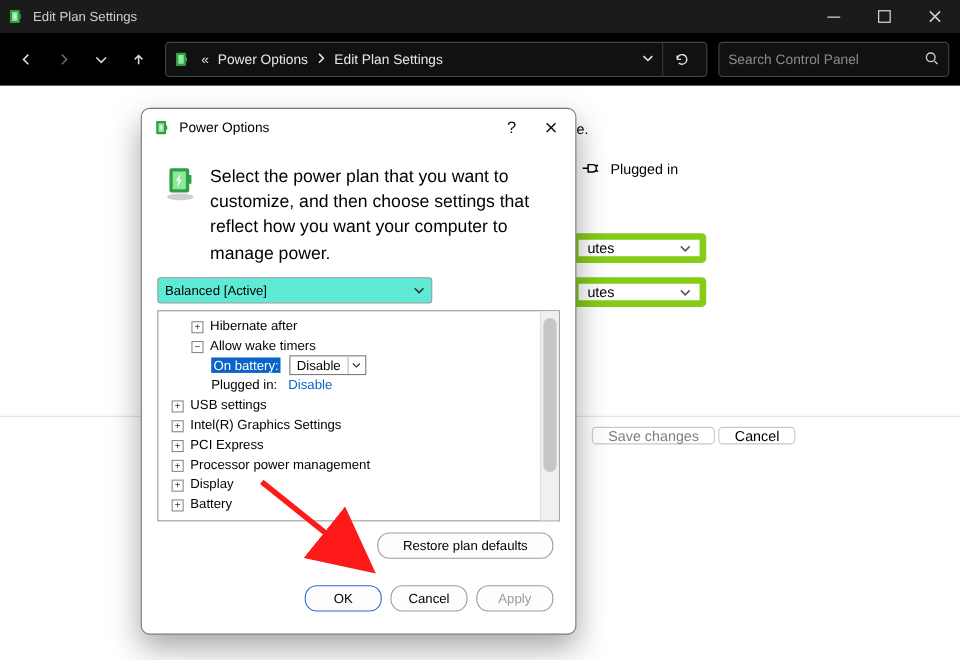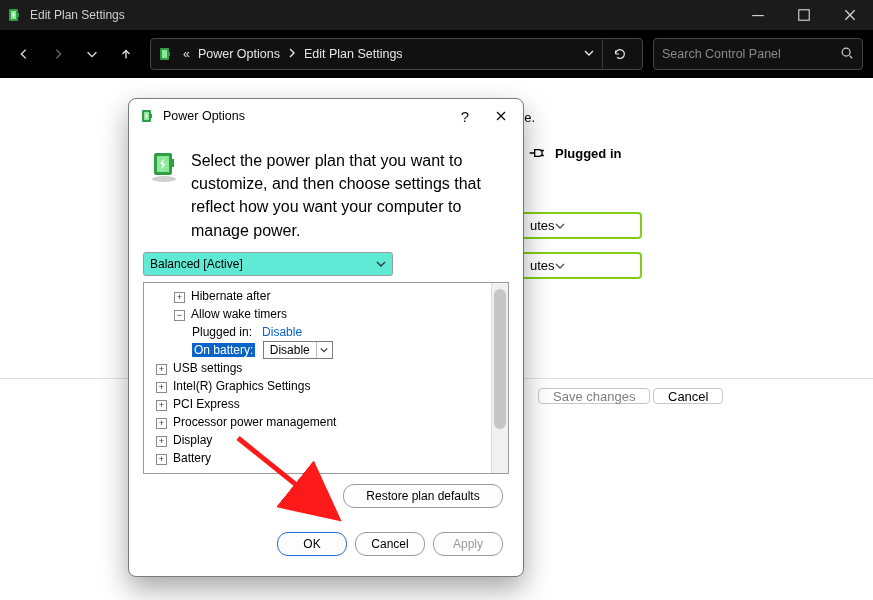--- a/index.html
+++ b/index.html
@@ -22,23 +22,23 @@
   .addr-spacer { flex:1; }
   .refresh { width:34px; height:32px; display:flex; align-items:center; justify-content:center; color:#e6e6e6; border-left:1px solid #3a3a3a; }
   .search { width:210px; height:32px; background:#111; border:1px solid #444; border-radius:4px; display:flex; align-items:center; padding:0 8px; color:#9a9a9a; font-size:12.5px; }
   .search input { flex:1; background:transparent; border:none; outline:none; color:#e6e6e6; font-size:12.5px; }
   .search input::placeholder { color:#8a8a8a; }
   .search .mag { margin-left:6px; color:#cfcfcf; }
 
   .page { background:#fff; position:absolute; top:78px; left:0; right:0; bottom:0; }
   .page-content { position:relative; height:100%; padding:26px 200px 0 200px; }
   .bg-truncated { position:absolute; right:338px; top:32px; font-size:13px; color:#000; }
-  .bg-label { position:absolute; left:555px; top:68px; font-size:13px; color:#000;font-weight:bold; }
+  .bg-label { position:absolute; left:555px; top:68px; font-size:13px; color:#000; }
   .bg-plug { position:absolute; left:528px; top:67px; }
-  .bg-select { position:absolute; left:520px; width:122px; height:27px; border:2px solid #84cc16; border-radius:4px; background:#fff; display:flex; align-items:center; padding:0 8px; font-size:13px; color:#000; justify-content:flex-start; }
+  .bg-select { position:absolute; left:520px; width:122px; height:27px; border:6px solid #84cc16; border-radius:4px; background:#fff; display:flex; align-items:center; padding:0 8px; font-size:13px; color:#000; justify-content:space-between; }
   .page-sep { position:absolute; left:0; right:0; top:300px; height:1px; background:#e0e0e0; }
   .bg-btn { position:absolute; height:16px; padding:0 14px; border:1px solid #c8c8c8; border-radius:4px; background:#fff; font-size:13px; display:flex; align-items:center; justify-content:center; }
   .bg-btn.disabled { color:#808080; }
 
   
   .dialog-backdrop { position:absolute; inset:0; }
   .dialog { position:absolute; left:128px; top:98px; width:396px; background:#fff; border:1px solid #7a7a7a; border-radius:8px; box-shadow:0 12px 28px rgba(0,0,0,.35); overflow:hidden; }
   .dlg-title { height:34px; display:flex; align-items:center; padding:0 4px 0 10px; font-size:12.5px; }
   .dlg-title .app-icon { width:16px; height:16px; margin-right:8px; }
   .dlg-title .t { flex:1; }
@@ -249,34 +249,34 @@
       <div class="tree-wrap">
         <div class="tree">
           <ul class="lvl2">
             <li>
               <span class="pm">+</span><span>Hibernate after</span>
             </li>
             <li>
               <span class="pm">−</span><span>Allow wake timers</span>
               <ul class="lvl3" style="padding-left:0;">
                 <li style="padding-left:18px;">
-                  <span>Plugged in:</span>
-                  <span>&nbsp;</span>
-                  <span class="link">Disable</span>
-                </li>
-                <li style="padding-left:18px;">
                   <span class="sel">On battery:</span>
                   <span class="val-edit">
                     <span class="v">Disable</span>
                     <span class="dd">
                         <svg width="8" height="8" viewBox="0 0 10 10">
                           <path d="M1 3l4 4 4-4" fill="none" stroke="#333" stroke-width="1.4"></path>
                         </svg>
                       </span>
                   </span>
+                </li>
+                <li style="padding-left:18px;">
+                  <span>Plugged in:</span>
+                  <span>&nbsp;</span>
+                  <span class="link">Disable</span>
                 </li>
               </ul>
             </li>
           </ul>
           <ul class="lvl1">
             <li><span class="pm">+</span><span>USB settings</span></li>
             <li><span class="pm">+</span><span>Intel(R) Graphics Settings</span></li>
             <li><span class="pm">+</span><span>PCI Express</span></li>
             <li><span class="pm">+</span><span>Processor power management</span></li>
             <li><span class="pm">+</span><span>Display</span></li>

